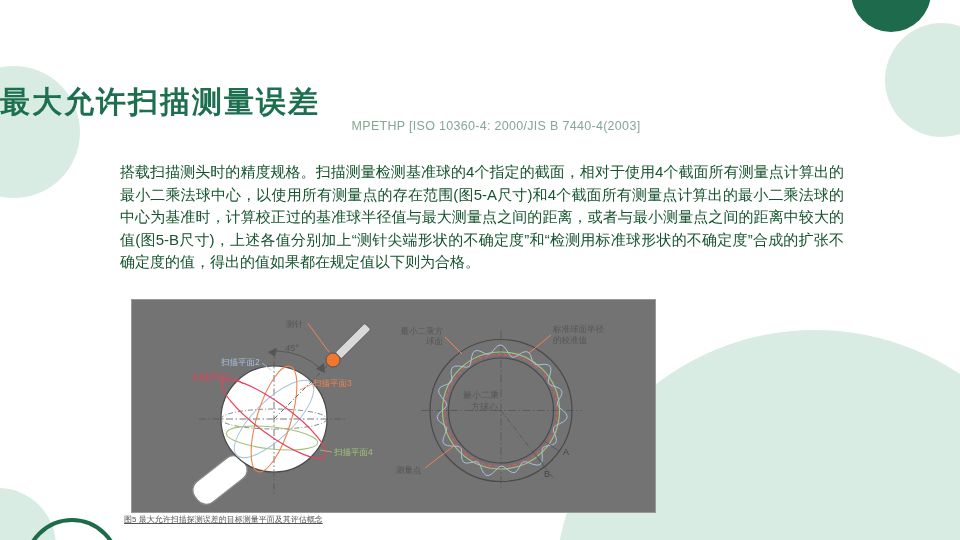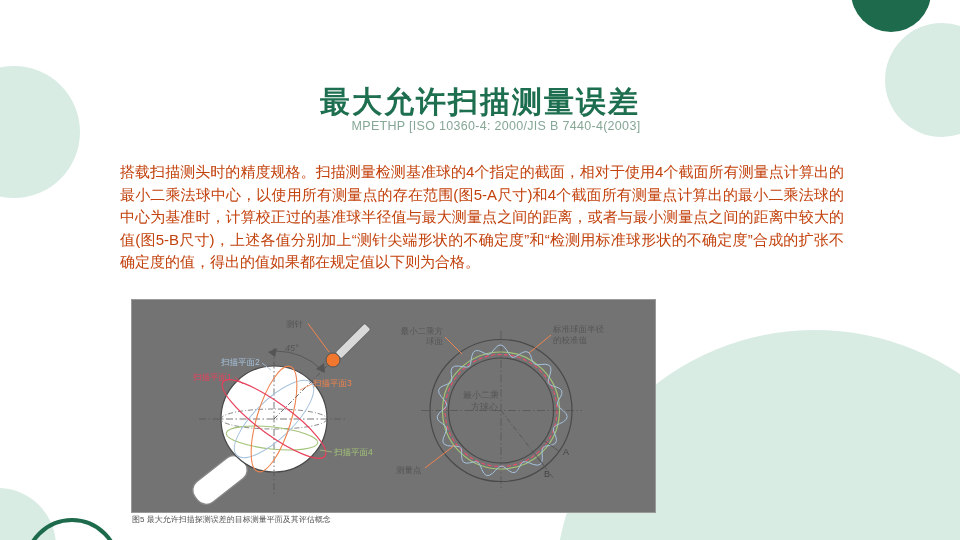--- a/index.html
+++ b/index.html
@@ -6,37 +6,37 @@
   body{
     width:960px;height:540px;position:relative;overflow:hidden;
     background:#ffffff;
     font-family:"Liberation Sans","DejaVu Sans",sans-serif;
   }
   .decor{position:absolute;border-radius:50%;z-index:0;}
   .decor.light{background:#d9ece3;}
   .decor.dark{background:#1d6b4c;}
   .decor.ring{border:4px solid #1d6b4c;background:transparent;}
   #title{
-    position:absolute;left:0;top:82px;width:100%;text-align:center;
+    position:absolute;left:0;top:82px;width:100%;text-align:left;
     font-size:30px;font-weight:bold;color:#1e6f50;letter-spacing:2px;z-index:2;
   }
   #subtitle{
     position:absolute;left:0;top:119px;width:100%;text-align:center;
     font-size:12.5px;color:#86a796;z-index:2;letter-spacing:0.3px;margin-left:16px;
   }
   #body-text{
     position:absolute;left:120px;top:161px;width:724px;
-    font-size:15px;line-height:22.6px;color:#c2410c;text-align:justify;z-index:2;
+    font-size:15px;line-height:22.6px;color:#14532d;text-align:justify;z-index:2;
   }
   #figure-box{
     position:absolute;left:131px;top:299px;width:523px;height:212px;
     background:#737373;border:1px solid #999;z-index:2;box-sizing:content-box;
   }
   #figure-caption{
-    position:absolute;left:132px;top:514px;font-size:8px;color:#555;z-index:2;
+    position:absolute;left:124px;top:514px;font-size:8px;color:#555;z-index:2;text-decoration:underline;
   }
   svg text{font-family:"Liberation Sans","DejaVu Sans",sans-serif;}
 </style>
 </head>
 <body>
 
 <div class="decor light" style="left:-52px;top:66px;width:132px;height:132px;"></div>
 <div class="decor dark" style="left:851px;top:-48px;width:80px;height:80px;"></div>
 <div class="decor light" style="left:885px;top:23px;width:114px;height:114px;"></div>
 <div class="decor light" style="left:555px;top:330px;width:520px;height:520px;"></div>

